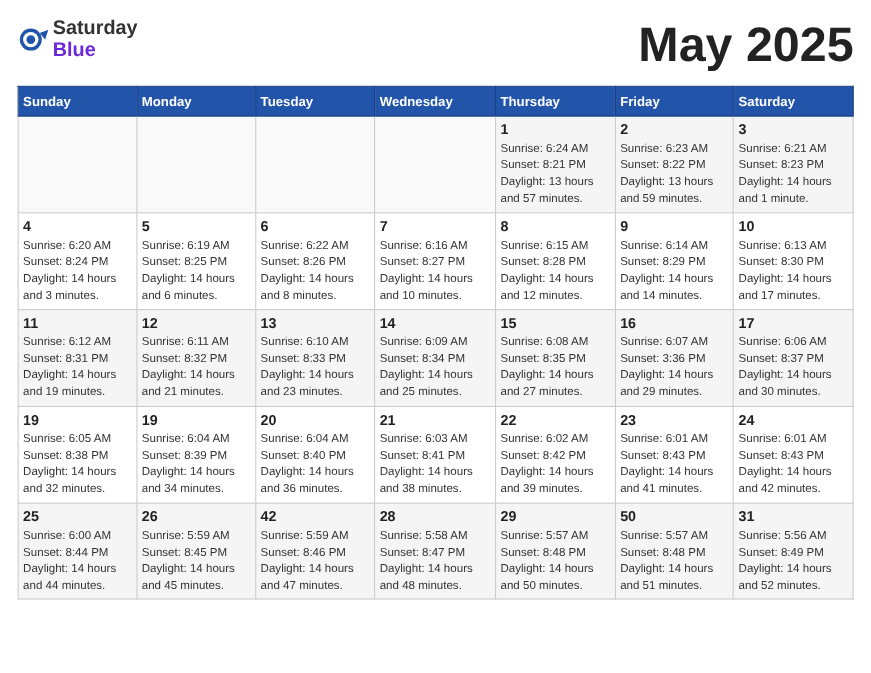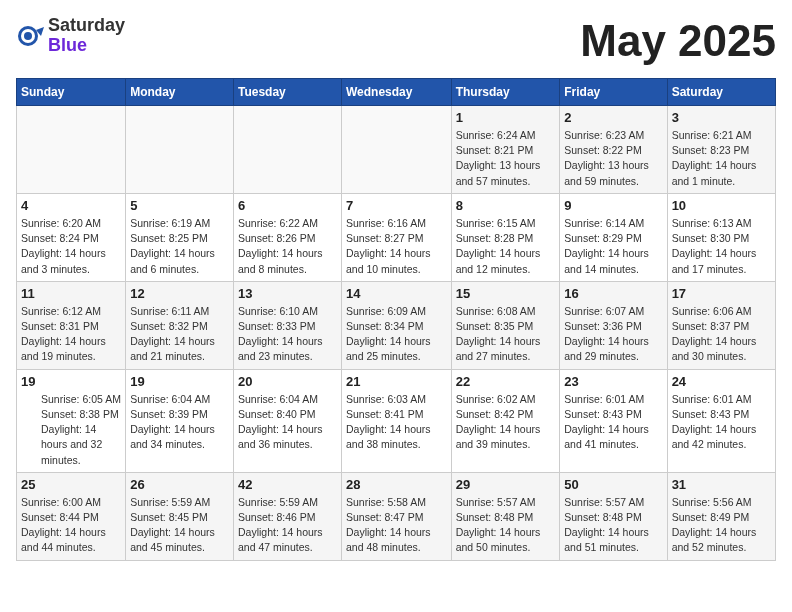--- a/index.html
+++ b/index.html
@@ -234,21 +234,21 @@
         <td>
           <div class="day-number">17</div>
           <div class="day-info" style="white-space: pre-line;">Sunrise: 6:06 AM
 Sunset: 8:37 PM
 Daylight: 14 hours and 30 minutes.</div>
         </td>
       </tr>
       <tr>
         <td>
           <div class="day-number">19</div>
-          <div class="day-info" style="white-space: pre-line; margin-left: 20px;">Sunrise: 6:05 AM
+          <div class="day-info" style="white-space: pre-line;">Sunrise: 6:05 AM
 Sunset: 8:38 PM
 Daylight: 14 hours and 32 minutes.</div>
         </td>
         <td>
           <div class="day-number">19</div>
           <div class="day-info" style="white-space: pre-line;">Sunrise: 6:04 AM
 Sunset: 8:39 PM
 Daylight: 14 hours and 34 minutes.</div>
         </td>
         <td>

